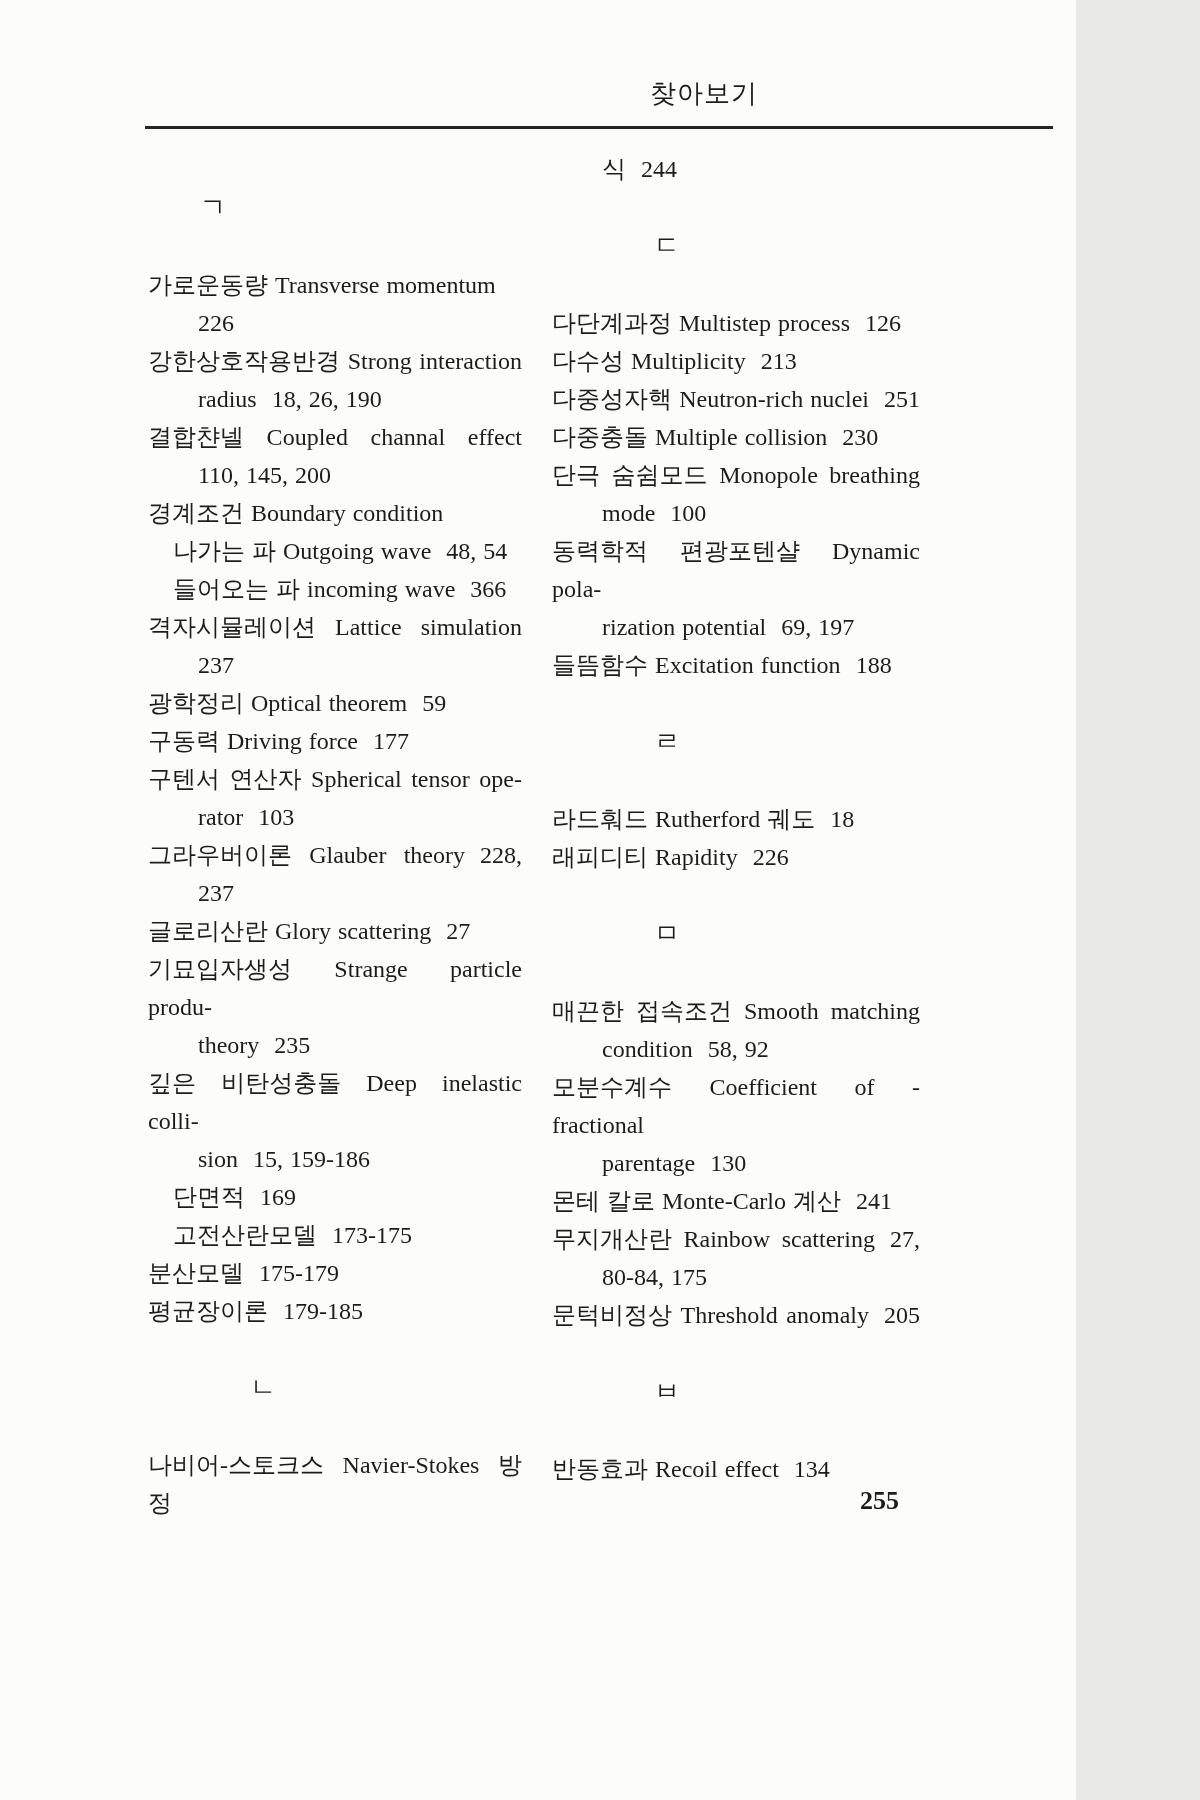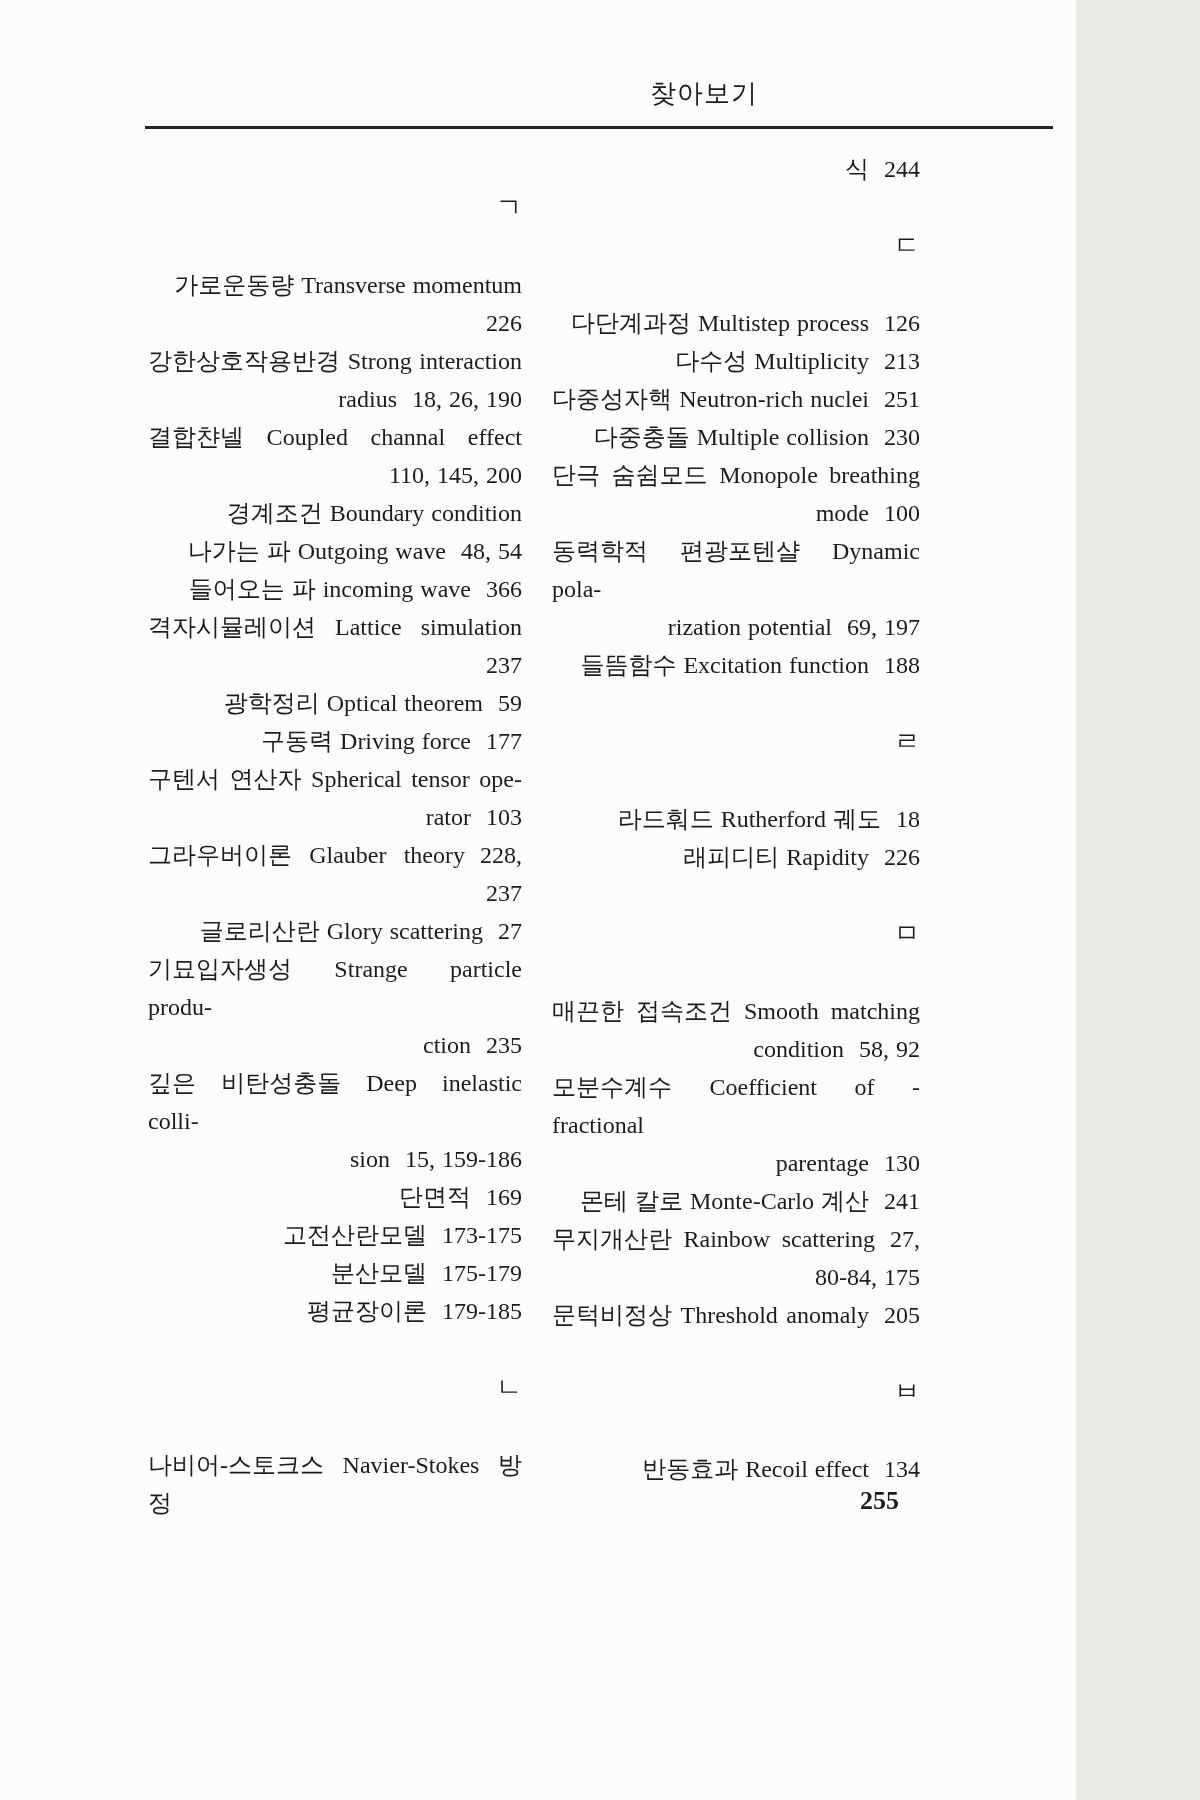--- a/index.html
+++ b/index.html
@@ -36,21 +36,20 @@
     gap: 30px;
     align-items: flex-start;
   }
   .col-left  { width: 374px; }
   .col-right { width: 368px; }
   .line {
     font-size: 24px;
     line-height: 38px;
     min-height: 38px;
     word-spacing: 1px;
-    text-align: right;
   }
   .section {
     margin: 39px 0 39px 102px;
     font-size: 26px;
   }
   #col-left .section:first-child { margin-left: 52px; }
   .c { margin-left: 50px; }
   .s { margin-left: 25px; }
   .ej {
     text-align: justify;
@@ -87,21 +86,21 @@
         <div class="line ej"><span class="term">격자시뮬레이션 Lattice simulation</span></div>
         <div class="line c"><span class="pages pages-only">237</span></div>
         <div class="line e"><span class="term">광학정리 Optical theorem</span><span class="pages">59</span></div>
         <div class="line e"><span class="term">구동력 Driving force</span><span class="pages">177</span></div>
         <div class="line ej"><span class="term">구텐서 연산자 Spherical tensor ope-</span></div>
         <div class="line c"><span class="term">rator</span><span class="pages">103</span></div>
         <div class="line ej"><span class="term">그라우버이론 Glauber theory</span><span class="pages">228,</span></div>
         <div class="line c"><span class="pages pages-only">237</span></div>
         <div class="line e"><span class="term">글로리산란 Glory scattering</span><span class="pages">27</span></div>
         <div class="line ej"><span class="term">기묘입자생성 Strange particle produ-</span></div>
-        <div class="line c"><span class="term">ction</span><span class="pages">235</span></div>
+        <div class="line c"><span class="term">theory</span><span class="pages">235</span></div>
         <div class="line ej"><span class="term">깊은 비탄성충돌 Deep inelastic colli-</span></div>
         <div class="line c"><span class="term">sion</span><span class="pages">15, 159-186</span></div>
         <div class="line s"><span class="term">단면적</span><span class="pages">169</span></div>
         <div class="line s"><span class="term">고전산란모델</span><span class="pages">173-175</span></div>
         <div class="line e"><span class="term">분산모델</span><span class="pages">175-179</span></div>
         <div class="line e"><span class="term">평균장이론</span><span class="pages">179-185</span></div>
         <div class="line section"><span class="term">ㄴ</span></div>
         <div class="line ej"><span class="term">나비어-스토크스 Navier-Stokes 방정</span></div>
       </div>
     <div class="col-right" id="col-right">

